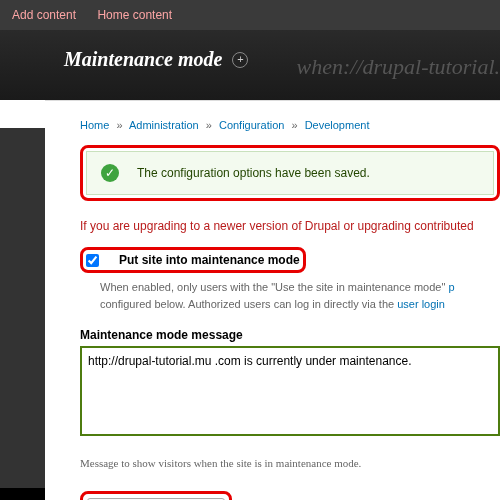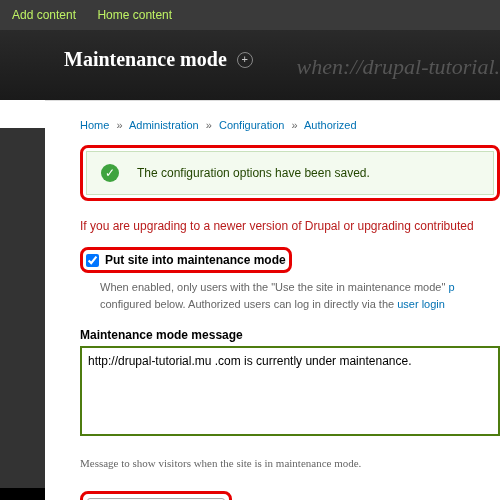--- a/index.html
+++ b/index.html
@@ -1,35 +1,35 @@
 <!DOCTYPE html>
 <html><head>
 <meta charset="utf-8">
 <style>
 * { margin: 0; padding: 0; box-sizing: border-box; }
 body { font-family: "Lucida Grande", Verdana, sans-serif; font-size: 12px; background: #fff; width: 500px; height: 500px; overflow: hidden; }
 .top-toolbar { background: #3a3a3a; color: #ccc; padding: 8px 12px; font-size: 12px; }
-.top-toolbar a { color: #bef264; text-decoration: none; margin-right: 18px; }
+.top-toolbar a { color: #fca5a5; text-decoration: none; margin-right: 18px; }
 .dark-band { background: linear-gradient(#2a2a2a, #1a1a1a); height: 70px; position: relative; }
 .page-title-wrap { position: absolute; left: 64px; top: 18px; color: #fff; display: flex; align-items: center; }
-.page-title { font-size: 20px; font-weight: bold; font-family: Georgia, serif; margin-right: 10px; text-align: right; }
+.page-title { font-size: 20px; font-weight: bold; font-style: italic; font-family: Georgia, serif; margin-right: 10px; text-align: right; }
 .plus-icon { width: 16px; height: 16px; border: 1px solid #888; border-radius: 50%; display: inline-flex; align-items: center; justify-content: center; color: #ccc; font-size: 11px; line-height: 1; }
 .watermark { position: absolute; right: 0; top: 24px; color: #555; font-size: 22px; font-style: italic; font-family: Georgia, serif; }
 .content-panel { background: #fff; margin-left: 45px; padding: 18px 0 18px 35px; min-height: 430px; border-top: 1px solid #ddd; }
 .left-gutter { position: absolute; left: 0; top: 98px; bottom: 0; width: 45px; background: #000; }
 .left-gutter .light { position: absolute; left: 0; top: 0; right: 0; height: 360px; background: #333; }
 .breadcrumb { font-size: 11px; color: #333; margin-bottom: 14px; }
 .breadcrumb a { color: #0071B3; text-decoration: none; }
 .breadcrumb .sep { margin: 0 4px; color: #666; }
 .status-msg { border: 1px solid #c9e1bd; background: #f3faef; padding: 12px 14px; display: flex; align-items: center; color: #234600; font-size: 12px; margin-bottom: 18px; }
 .check-icon { width: 18px; height: 18px; border-radius: 50%; background: #3fa33f; margin-right: 18px; display: flex; align-items: center; justify-content: center; color: #fff; font-size: 12px; }
 .highlight-red { border: 3px solid #e60000; border-radius: 8px; padding: 3px; }
 .hl-status { margin-bottom: 18px; }
 .intro-text { font-size: 12px; color: #b91c1c; margin-bottom: 14px; }
-.checkbox-row { display: flex; align-items: center; }
+.checkbox-row { display: flex; align-items: center; gap: 14px; }
 .checkbox-row input { margin-right: 6px; }
 .checkbox-row label { font-weight: bold; font-size: 12px; }
 .hl-check { display: inline-block; margin-bottom: 6px; }
 .help-text { color: #666; font-size: 11px; margin-left: 20px; line-height: 1.5; margin-bottom: 16px; }
 .help-text a { color: #0071B3; text-decoration: none; }
 .field-label { font-weight: bold; font-size: 12px; margin-bottom: 4px; }
 textarea { width: 100%; min-height: 90px; border: 2px solid #4d7c0f; padding: 6px; font-family: inherit; font-size: 12px; resize: none; margin-bottom: 18px; }
 .desc-text { color: #666; font-size: 11px; margin-bottom: 22px; font-family: Liberation Serif, serif; }
 .save-btn { background: linear-gradient(#fafafa, #e4e4e4); border: 1px solid #aaa; border-radius: 3px; padding: 6px 14px; font-size: 13px; cursor: pointer; font-family: "Lucida Grande", Verdana, sans-serif; color: #333; }
 .hl-btn { display: inline-block; padding: 4px; }
@@ -58,21 +58,21 @@
 
 <div class="content-panel">
 
   <div class="breadcrumb">
     <a href="#">Home</a>
     <span class="sep">»</span>
     <a href="#">Administration</a>
     <span class="sep">»</span>
     <a href="#">Configuration</a>
     <span class="sep">»</span>
-    <a href="#">Authorized</a>
+    <a href="#">Development</a>
   </div>
 
   <div class="highlight-red hl-status">
     <div class="status-msg" style="margin-bottom:0;">
       <span class="check-icon">✓</span>
       <span>The configuration options have been saved.</span>
     </div>
   </div>
 
   <div class="intro-text">If you are upgrading to a newer version of Drupal or upgrading contributed</div>

